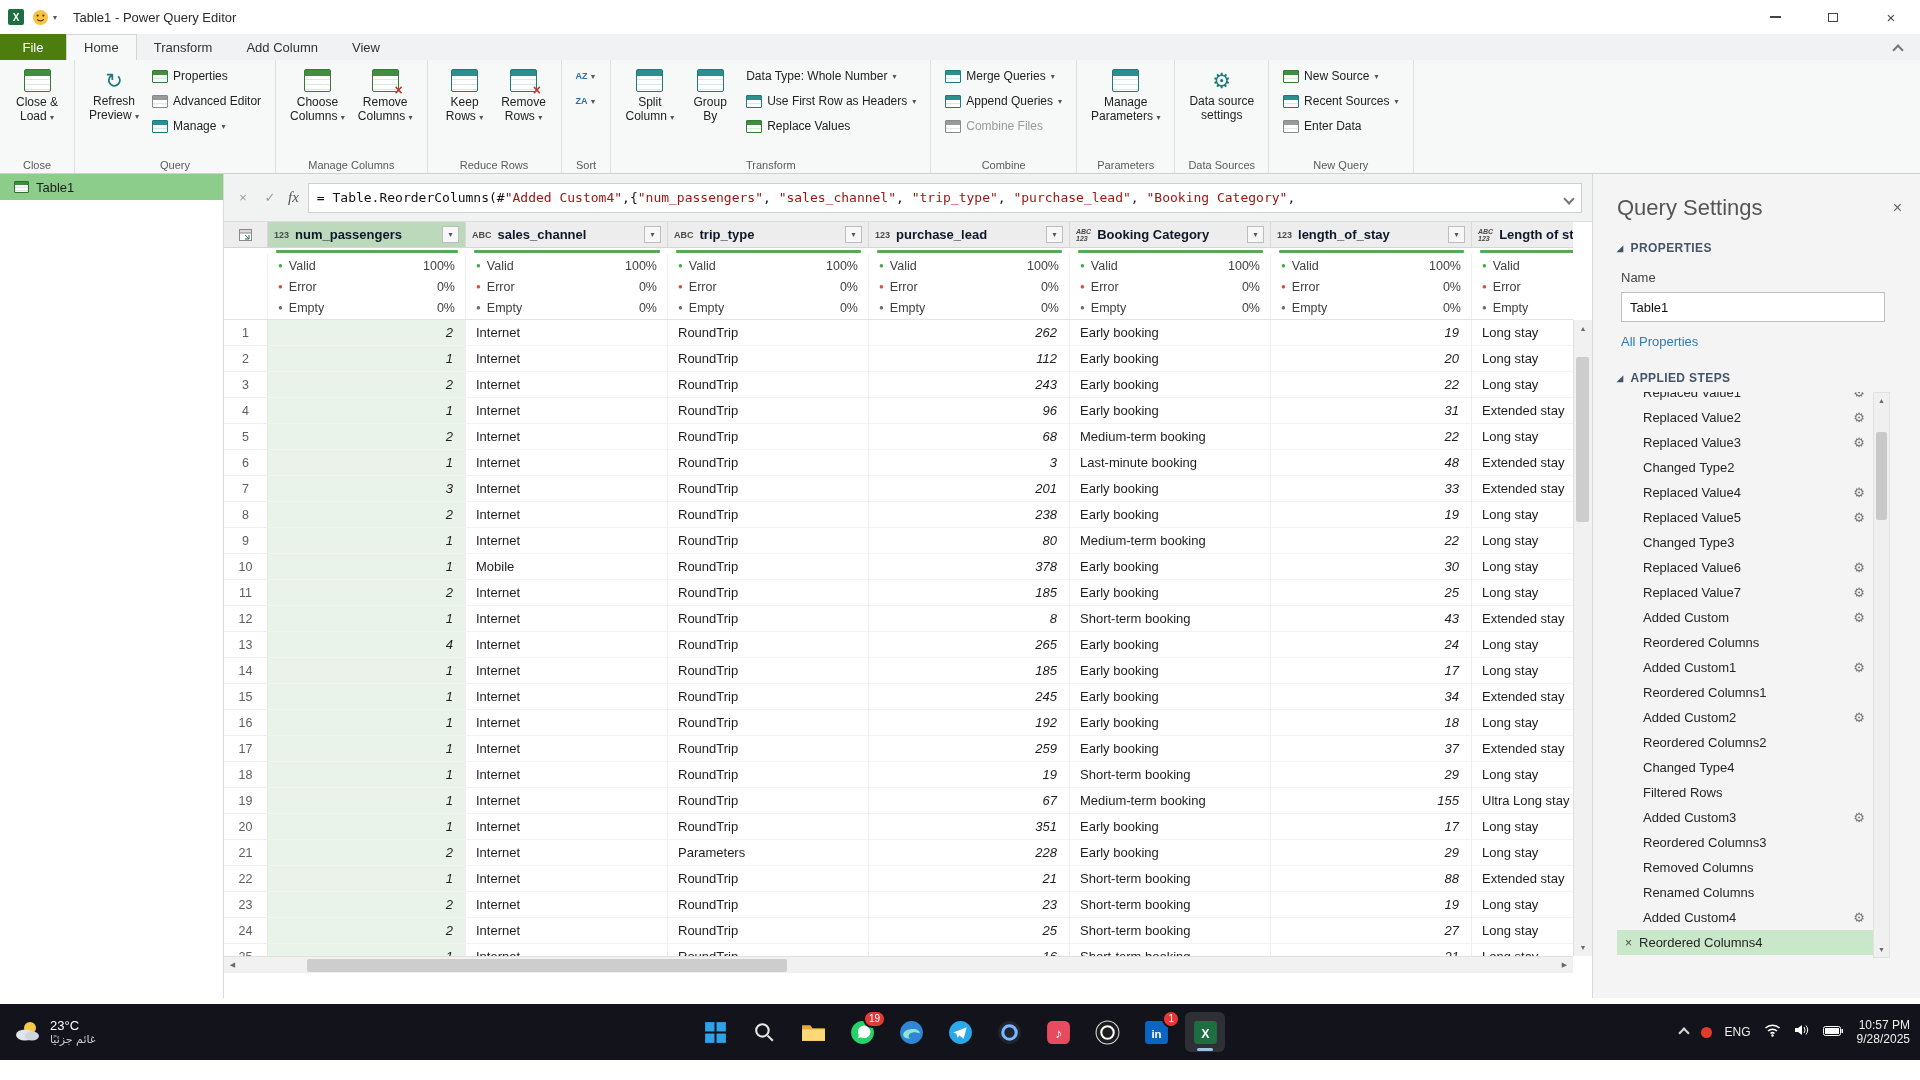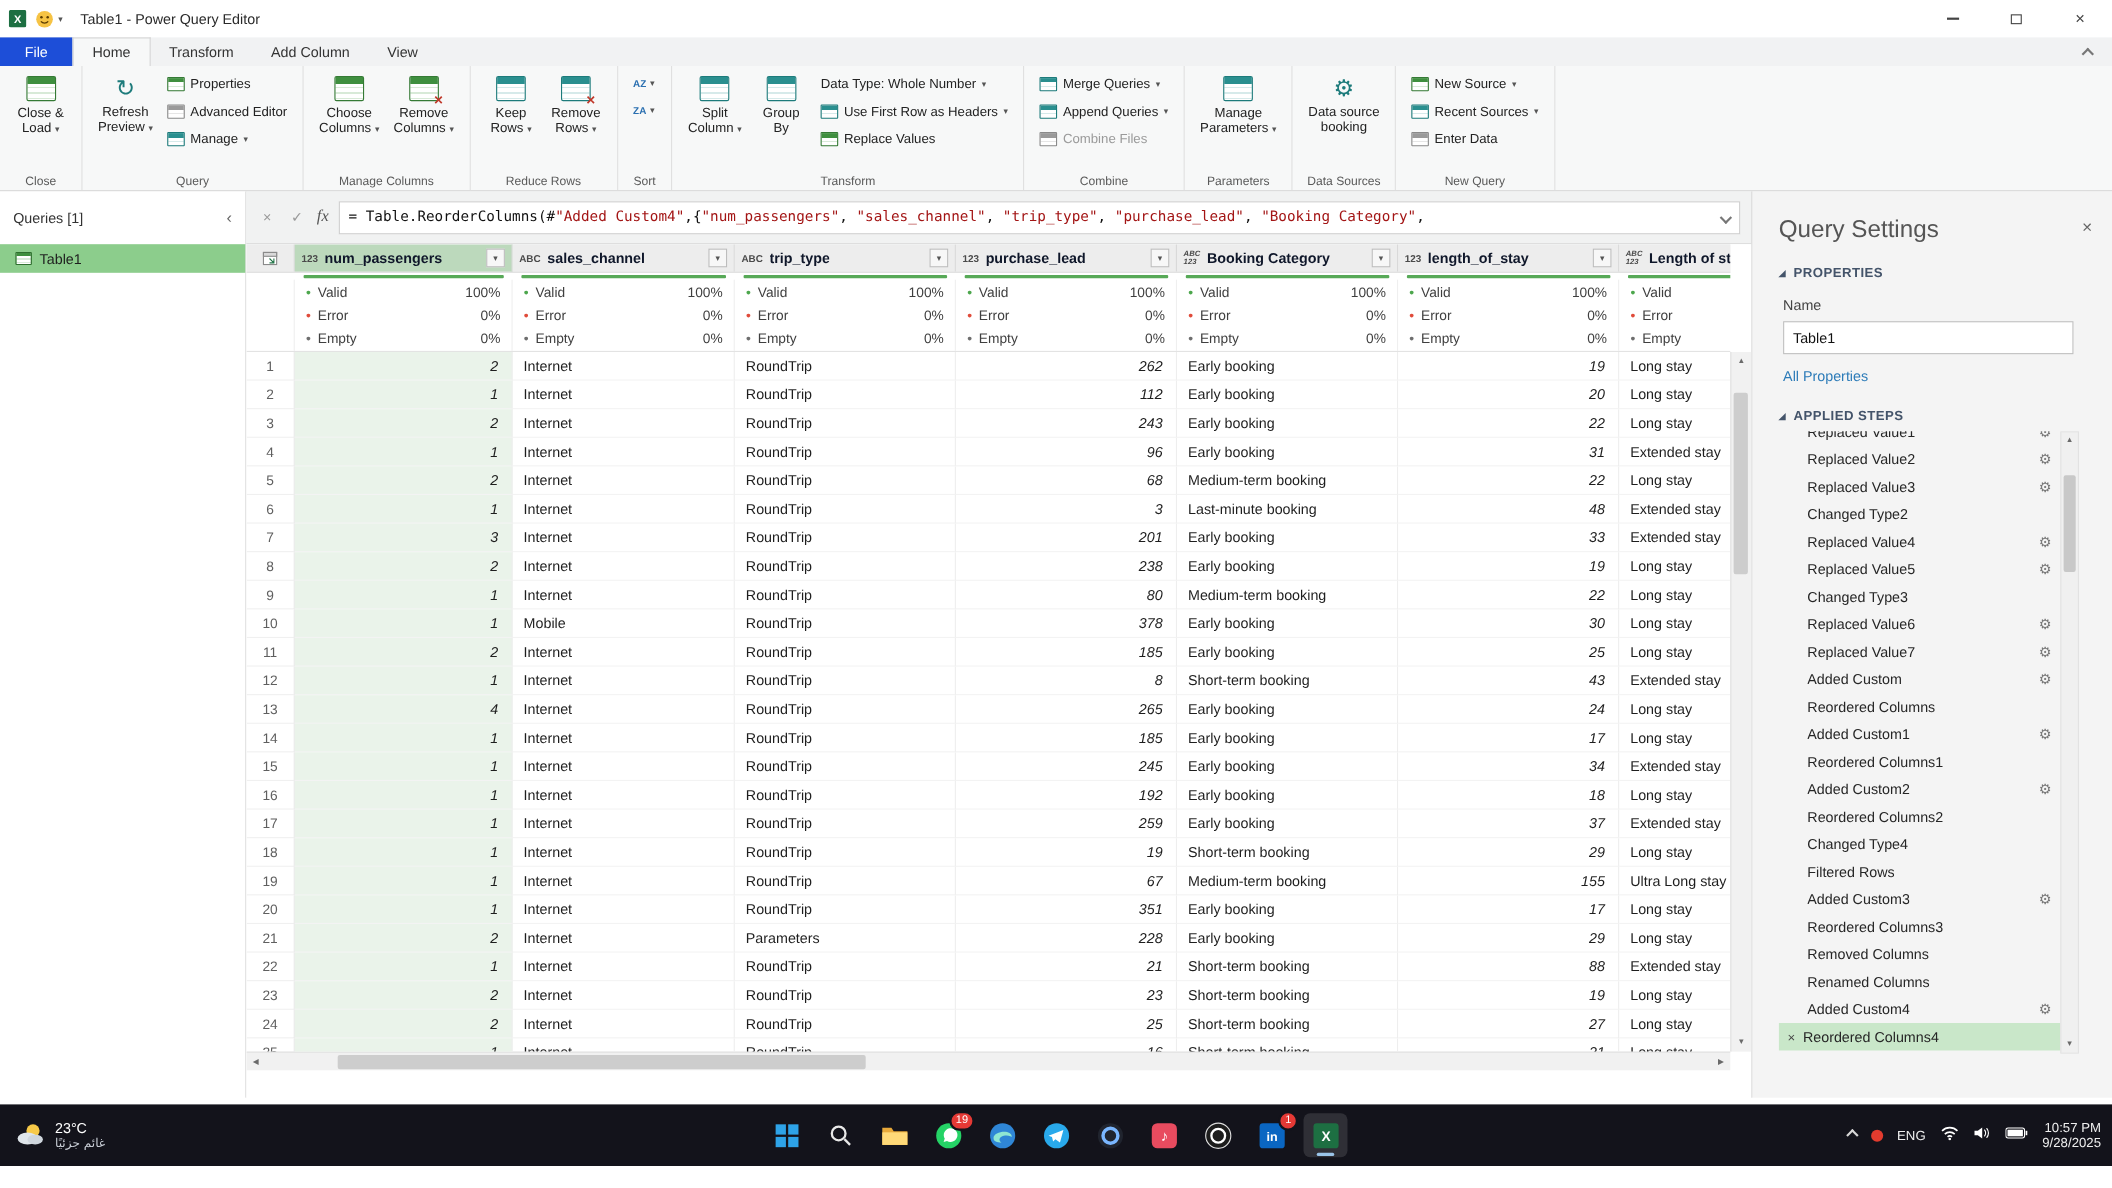--- a/index.html
+++ b/index.html
@@ -12,21 +12,21 @@
 .qat-smiley{display:flex;margin-right:4px;cursor:pointer;}
 .qat-caret{font-size:8px;color:#555;margin-right:16px;}
 .title{font-size:13px;color:#2a2a2a;}
 .wctrls{margin-left:auto;display:flex;height:34px;}
 .wbtn{width:58px;height:34px;display:flex;align-items:center;justify-content:center;color:#444;font-size:15px;}
 .wmin{width:11px;border-bottom:2px solid #444;display:inline-block;}
 .wmax{width:10px;height:9px;border:1.5px solid #444;display:inline-block;}
 
 
 .tabrow{height:26px;background:#f1f2f3;display:flex;align-items:stretch;flex:none;position:relative;}
-.filetab{width:66px;background:#1d4ed8;color:#fff;font-size:13px;display:flex;align-items:center;justify-content:center;}
+.filetab{width:66px;background:#4d7c0f;color:#fff;font-size:13px;display:flex;align-items:center;justify-content:center;}
 .tab{padding:0 17px;font-size:13px;color:#333;display:flex;align-items:center;}
 .tab.active{background:#f7f8f8;border:1px solid #d5d5d5;border-bottom:none;}
 .ribcollapse{position:absolute;right:18px;top:6px;}
 .cv{display:inline-block;width:8px;height:8px;border-left:2px solid #777;border-top:2px solid #777;transform:rotate(45deg);}
 .cv.down{transform:rotate(225deg);}
 .cv.w{border-color:#d8d8d8;}
 
 
 .ribbon{height:114px;background:#f7f8f8;border-bottom:1px solid #d0d0d0;display:flex;align-items:stretch;flex:none;overflow:hidden;}
 .grp{position:relative;display:flex;gap:3px;padding:5px 9px 18px 9px;border-right:1px solid #e0e0e0;align-items:flex-start;}
@@ -331,21 +331,21 @@
         <span class="bl">Manage</span>
         <span class="bl"><i class="t">Parameters</i> <i class="caret">▾</i></span>
       </div>
       <span class="grplbl">Parameters</span>
     </div>
 
     <div class="grp">
       <div class="bigbtn">
         <span class="gicon">⚙</span>
         <span class="bl">Data source</span>
-        <span class="bl">booking</span>
+        <span class="bl">settings</span>
       </div>
       <span class="grplbl">Data Sources</span>
     </div>
 
     <div class="grp">
       <div class="colstack">
         <div class="smallbtn">
           <span class="micon"></span>
           <span>New Source</span>
           <span class="caret">▾</span>
@@ -361,24 +361,20 @@
         </div>
       </div>
       <span class="grplbl">New Query</span>
     </div>
 
   </div>
 
   <div class="main">
 
     <div class="qpanel">
-      <div class="qphead">
-        <span>Queries [1]</span>
-        <span class="qpcollapse">‹</span>
-      </div>
       <div class="qpitem selected">
         <span class="mini-table"></span>
         <span>Table1</span>
       </div>
     </div>
 
     <div class="center">
       <div class="fbar">
         <span class="fxbtn">×</span>
         <span class="fxbtn">✓</span>

